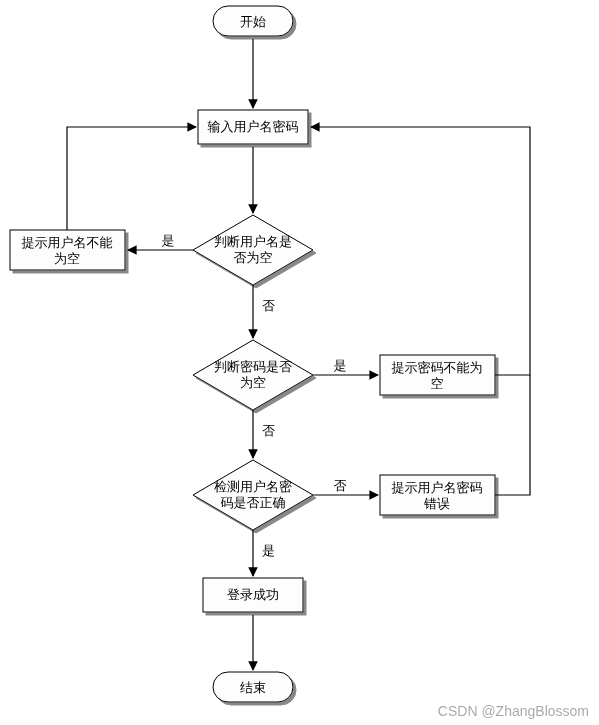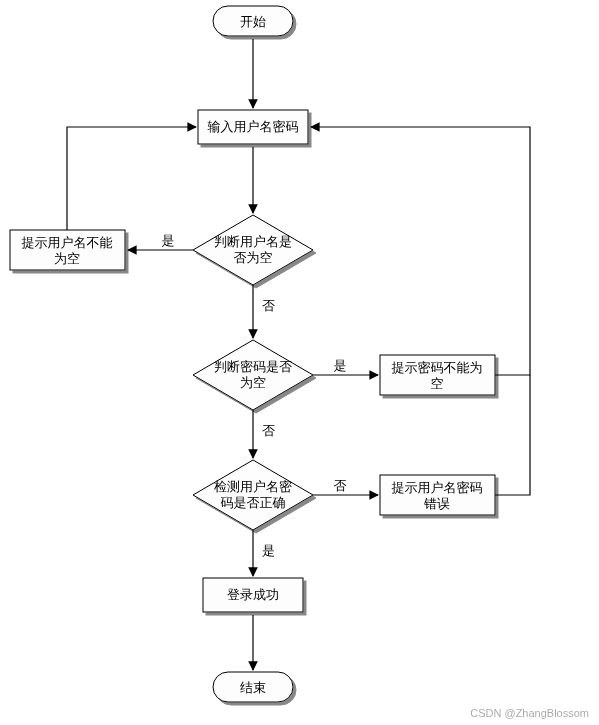--- a/index.html
+++ b/index.html
@@ -13,21 +13,21 @@
     color: #000;
     position: relative;
     overflow: hidden;
   }
   svg { display: block; }
   .watermark {
     position: absolute;
     right: 10px;
     bottom: 6px;
     color: rgba(0,0,0,0.35);
-    font-size: 11px;
+    font-size: 14px;
     font-family: sans-serif;
     pointer-events: none;
   }
 </style>
 </head>
 <body>
 
 <svg width="599" height="725" viewBox="0 0 599 725">
   <defs>
     <marker id="arrow" viewBox="0 0 10 10" refX="9" refY="5" markerWidth="8" markerHeight="8" orient="auto-start-reverse">

